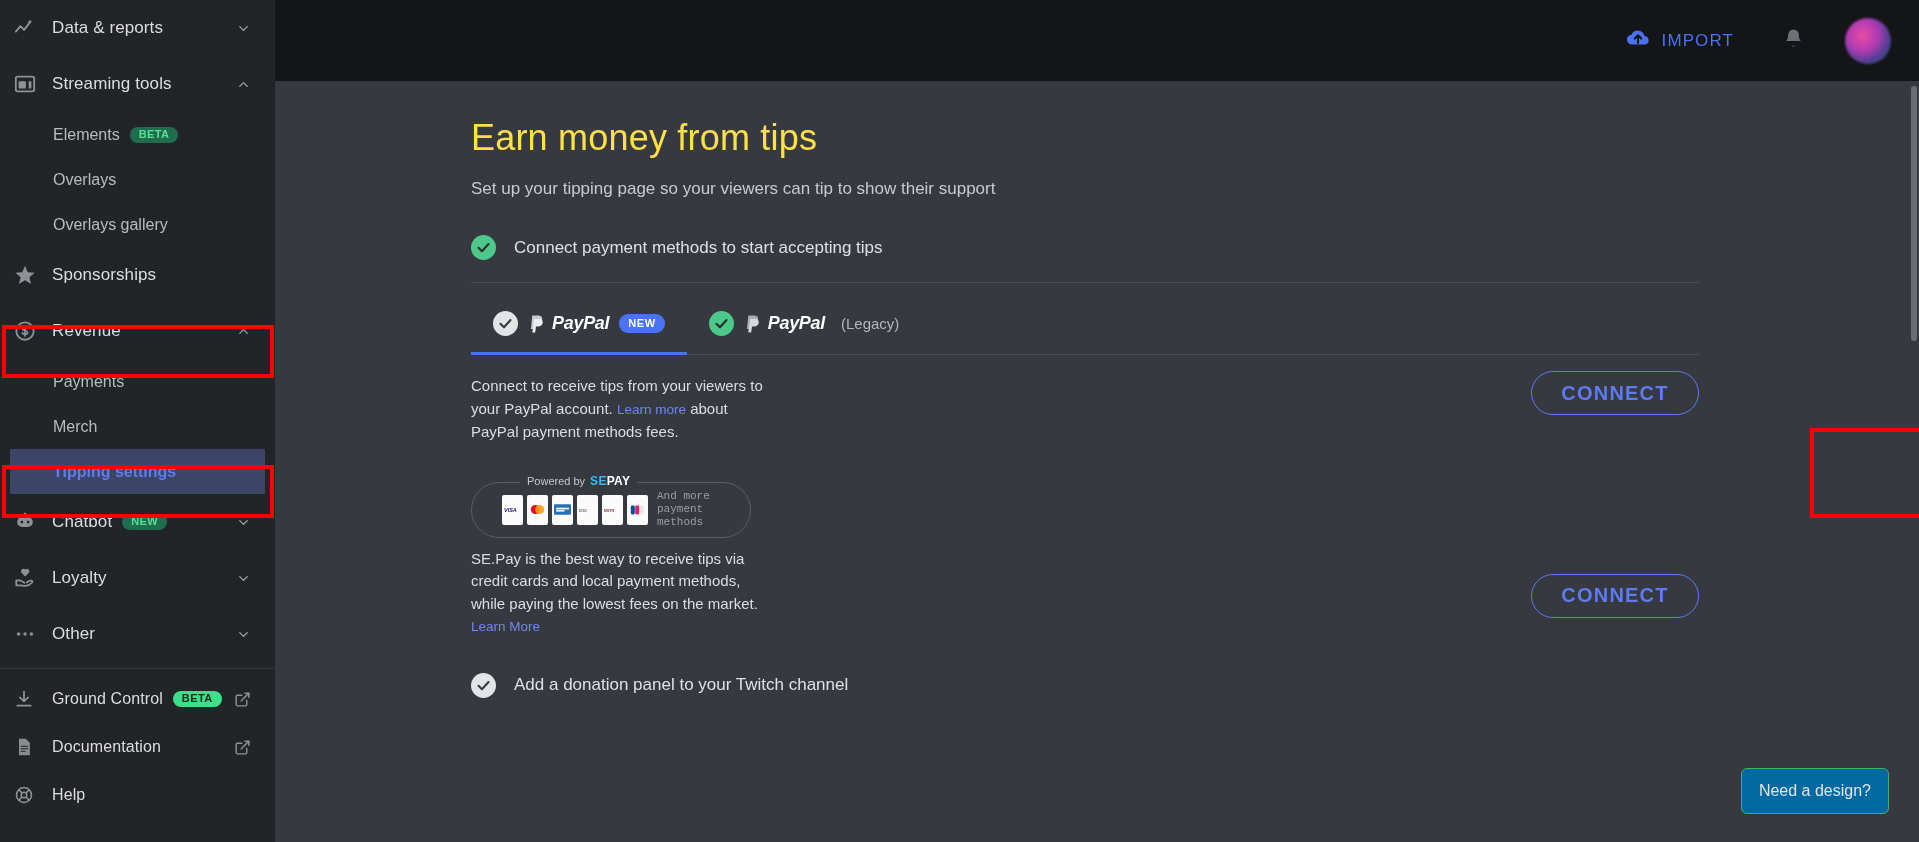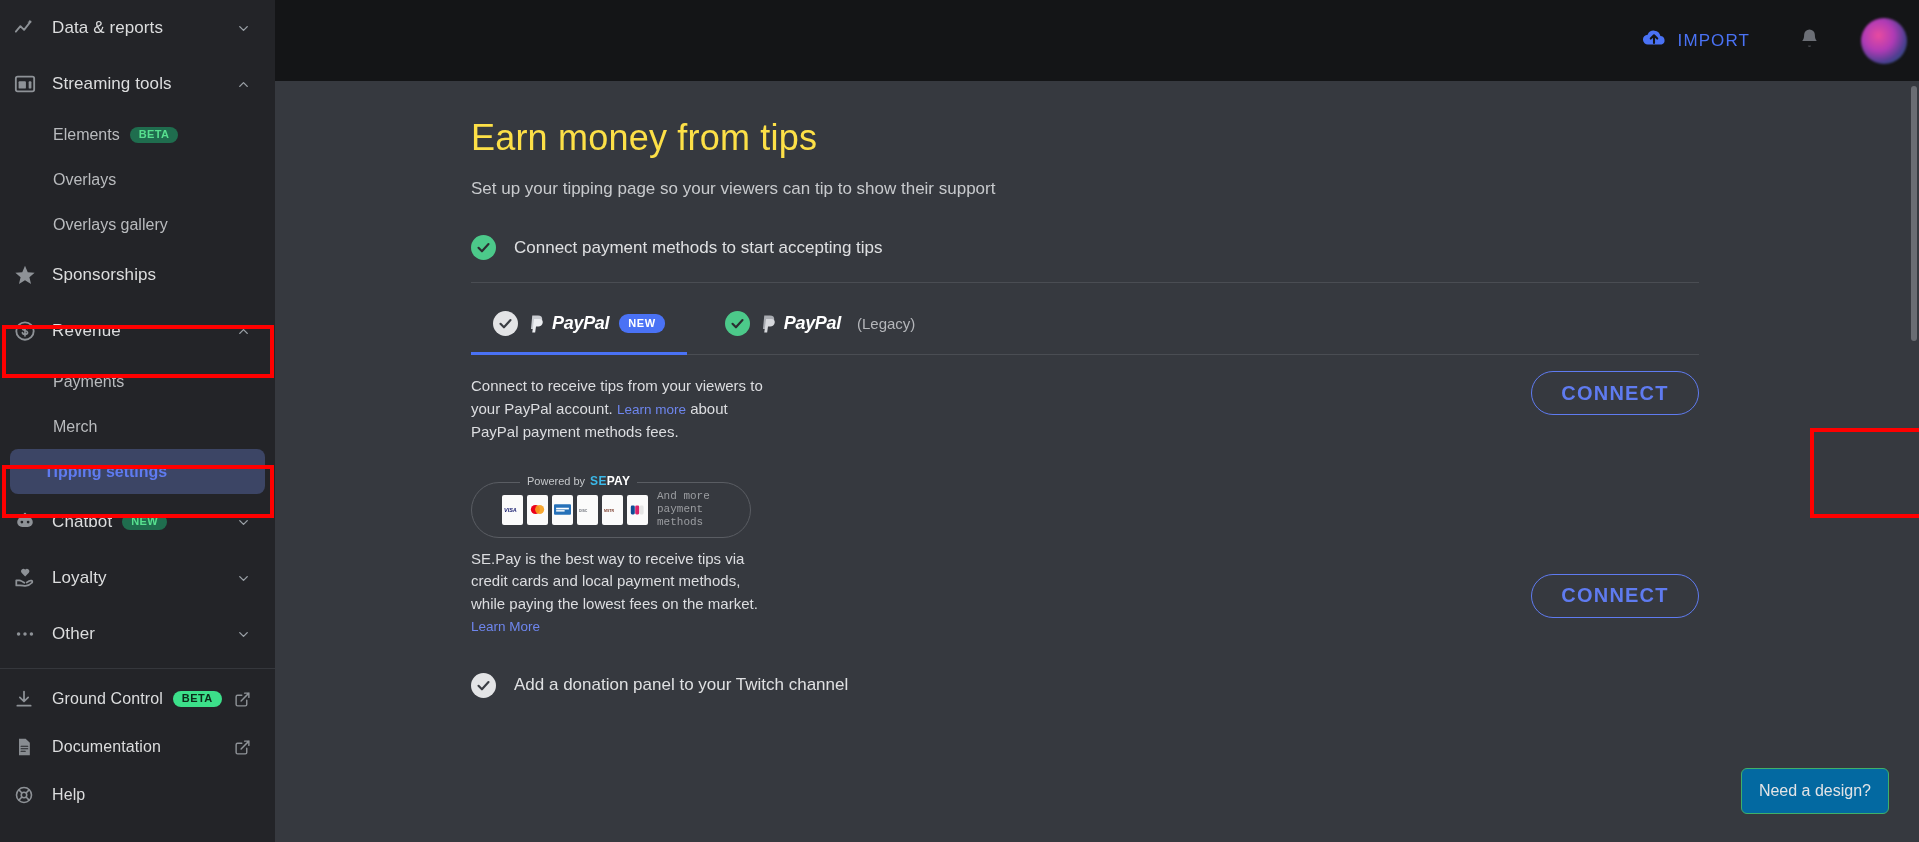--- a/index.html
+++ b/index.html
@@ -53,22 +53,22 @@
     padding-left: 53px;
     font-size: 16px;
     color: #b9bbbe;
     cursor: pointer;
   }
   .sub-row.active {
     color: #5f7bf0;
     font-weight: bold;
     background: #3c4565;
     margin: 0 10px 0 10px;
-    padding-left: 34px;
-    border-radius: 8px;
+    padding-left: 43px;
+    border-radius: 0;
     width: 255px;
   }
   .badge {
     display: inline-block;
     margin-left: 10px;
     padding: 2px 9px 3px 9px;
     border-radius: 10px;
     font-size: 11px;
     font-weight: bold;
     letter-spacing: .4px;
@@ -98,21 +98,21 @@
     height: 842px;
     background: #36393f;
     position: relative;
     overflow: hidden;
   }
   #topbar {
     height: 81px;
     background: #141517;
     display: flex; align-items: center;
     justify-content: flex-end;
-    padding-right: 12px;
+    padding-right: 28px;
   }
   .import-btn {
     display: flex; align-items: center; gap: 11px;
     color: #4a72f5;
     font-size: 17px;
     letter-spacing: 1.1px;
     font-weight: 500;
     cursor: pointer;
     margin-right: 48px;
   }
@@ -134,21 +134,21 @@
 
   .step-row { display: flex; align-items: center; gap: 18px; margin-bottom: 22px; }
   .step-txt { font-size: 17px; color: #dfe0e2; }
   .circ { width: 25px; height: 25px; border-radius: 50%; display: flex; align-items: center; justify-content: center; flex: 0 0 25px;}
   .circ.green { background: #4cc98a; }
   .circ.grey  { background: #e3e4e6; }
   .circ svg { display:block; }
 
   .hr { height: 1px; background: #4a4d53; width: 1228px; margin: 12px 0 0 0; }
 
-  .tabs { display: flex; align-items: flex-end; gap: 16px; margin-top: 14px; }
+  .tabs { display: flex; align-items: flex-end; gap: 0; margin-top: 14px; }
   .tab {
     display: flex; align-items: center; gap: 10px;
     padding: 14px 22px 16px 22px;
     cursor: pointer;
     border-bottom: 3px solid transparent;
   }
   .tab.active { border-bottom-color: #4a72f5; }
   .pp-logo { display: flex; align-items: center; gap: 7px; }
   .pp-word { font-size: 18px; font-style: italic; font-weight: bold; letter-spacing: -.3px; }
   .pp-word.on { color: #ffffff; }

